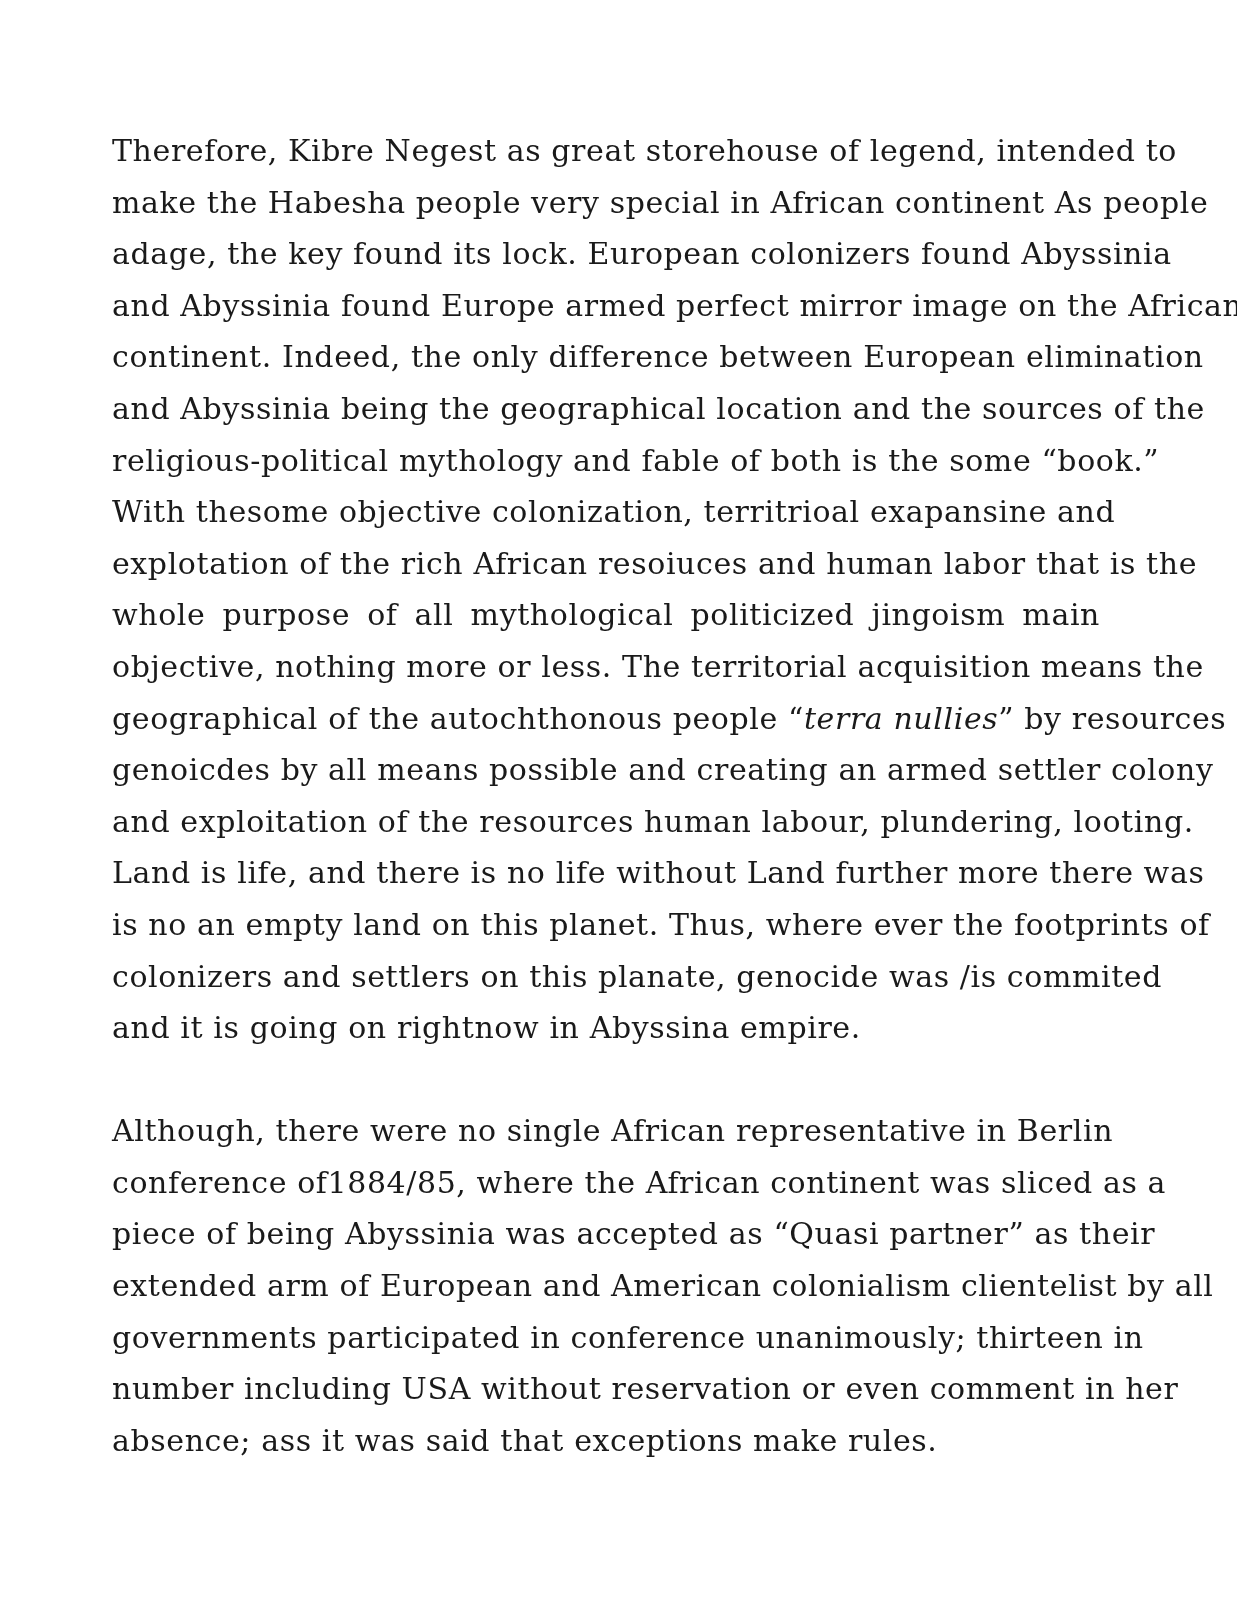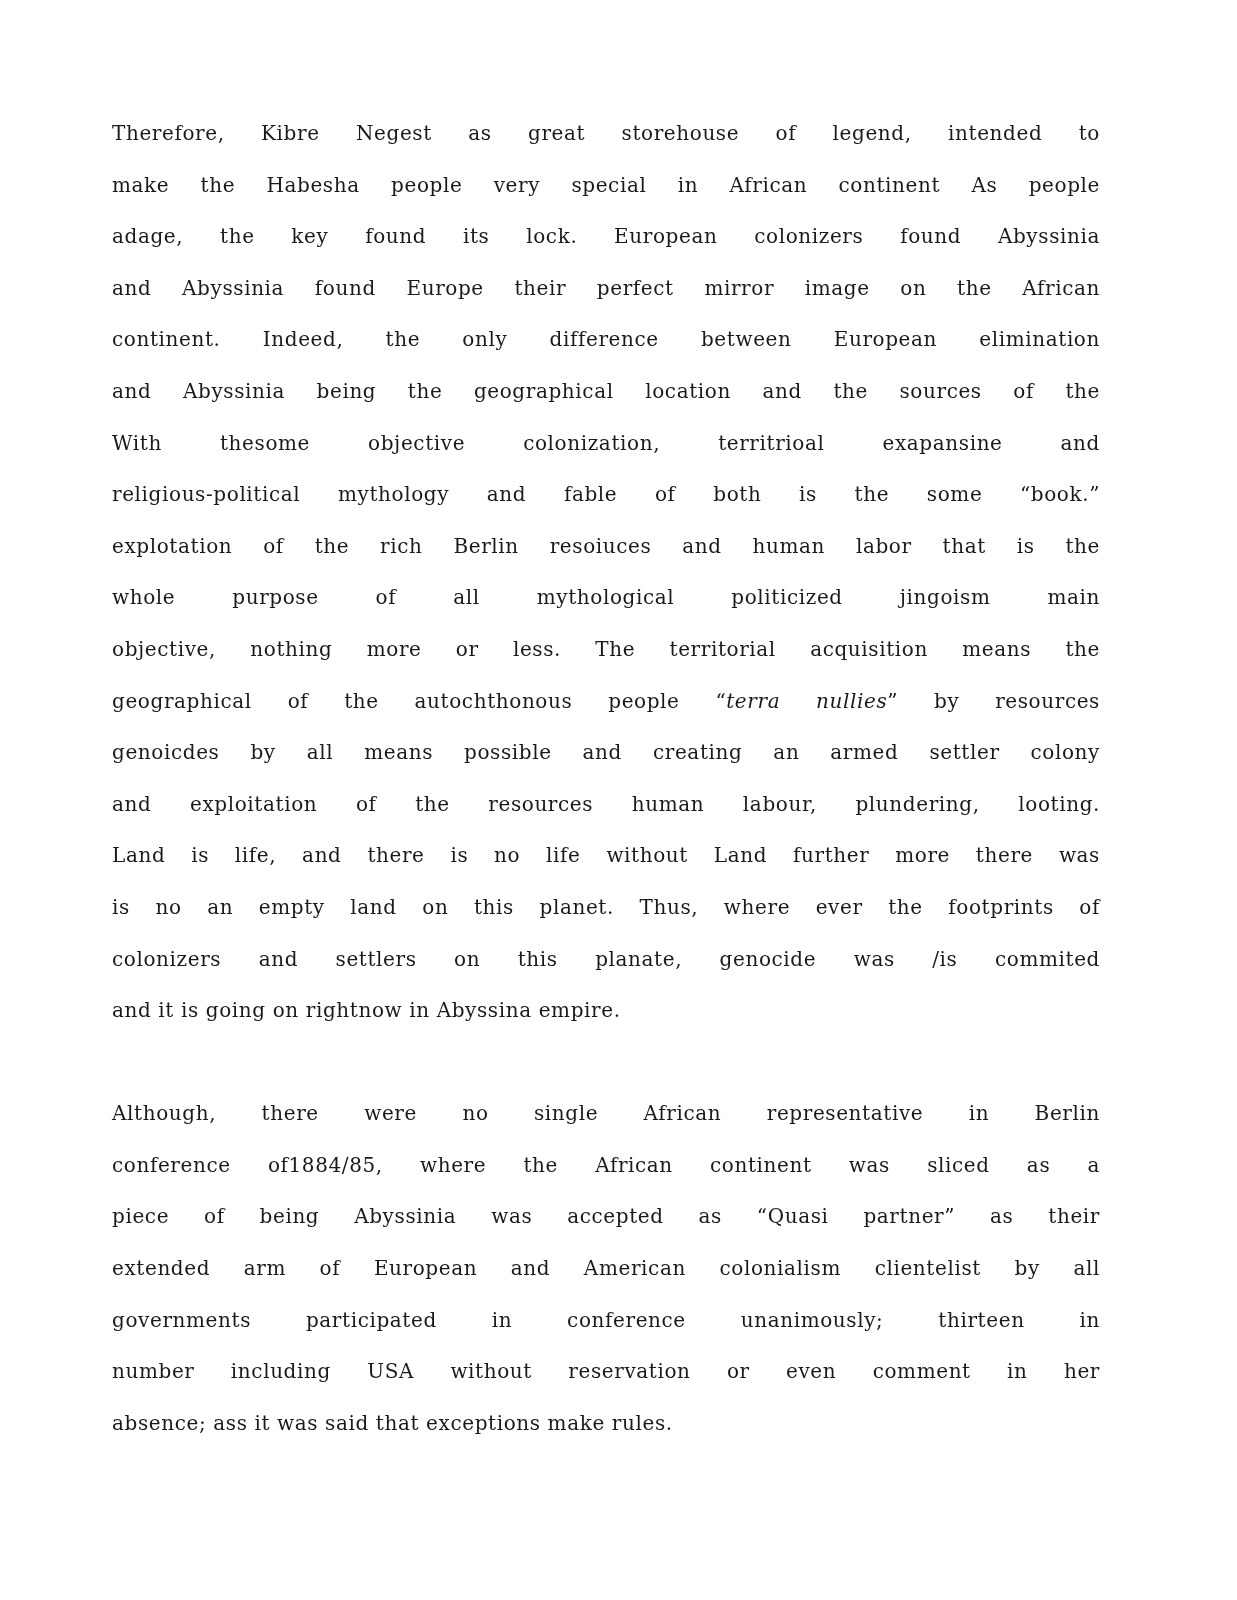--- a/index.html
+++ b/index.html
@@ -9,25 +9,25 @@
     }
     body {
       width: 1237px;
       height: 1600px;
       position: relative;
       overflow: hidden;
     }
     .page {
       position: absolute;
       left: 112px;
-      top: 108px;
+      top: 125px;
       width: 988px;
       color: #1a1a1a;
       font-family: "DejaVu Serif", "Liberation Serif", serif;
-      font-size: 20px;
+      font-size: 30px;
       line-height: 51.6px;
       letter-spacing: 0.6px;
     }
     .para {
       margin: 0;
       text-align: justify;
       text-align-last: left;
     }
     .para + .para {
       margin-top: 51.6px;
@@ -46,26 +46,26 @@
     }
   </style>
 </head>
 <body>
 
 <div class="page">
   <div class="para">
     <span class="line">Therefore, Kibre Negest as great storehouse of legend, intended to</span>
     <span class="line">make the Habesha people very special in African continent As people</span>
     <span class="line">adage, the key found its lock. European colonizers found Abyssinia</span>
-    <span class="line">and Abyssinia found Europe their perfect mirror image on the African</span>
+    <span class="line">and Abyssinia found Europe armed perfect mirror image on the African</span>
     <span class="line">continent. Indeed, the only difference between European elimination</span>
     <span class="line">and Abyssinia being the geographical location and the sources of the</span>
+    <span class="line">religious-political mythology and fable of both is the some “book.”</span>
     <span class="line">With thesome objective colonization, territrioal exapansine and</span>
-    <span class="line">religious-political mythology and fable of both is the some “book.”</span>
-    <span class="line">explotation of the rich Berlin resoiuces and human labor that is the</span>
+    <span class="line">explotation of the rich African resoiuces and human labor that is the</span>
     <span class="line">whole purpose of all mythological politicized jingoism main</span>
     <span class="line">objective, nothing more or less. The territorial acquisition means the</span>
     <span class="line"><span>geographical of the autochthonous people “</span><em>terra nullies</em><span>” by resources</span></span>
     <span class="line">genoicdes by all means possible and creating an armed settler colony</span>
     <span class="line">and exploitation of the resources human labour, plundering, looting.</span>
     <span class="line">Land is life, and there is no life without Land further more there was</span>
     <span class="line">is no an empty land on this planet. Thus, where ever the footprints of</span>
     <span class="line">colonizers and settlers on this planate, genocide was /is commited</span>
     <span class="line last">and it is going on rightnow in Abyssina empire.</span>
   </div>

